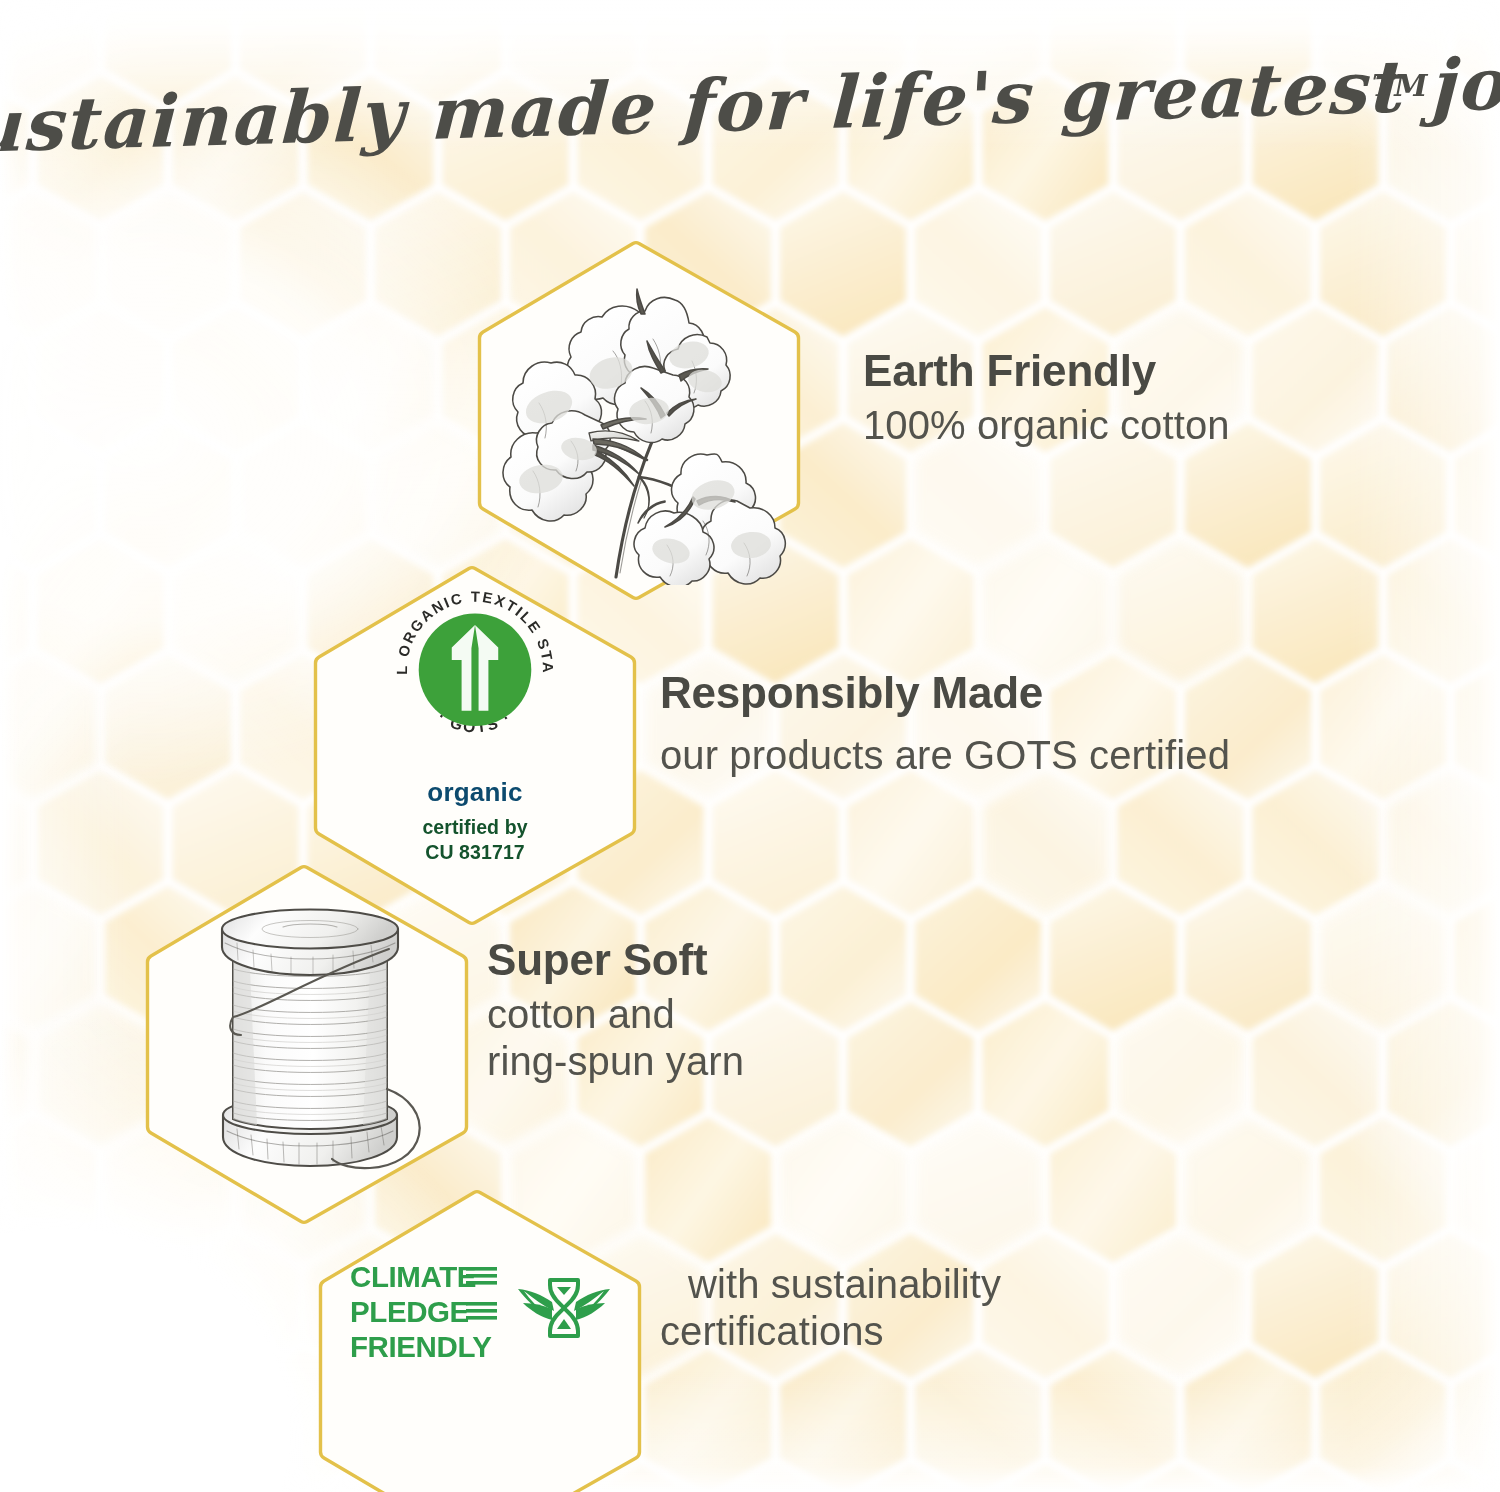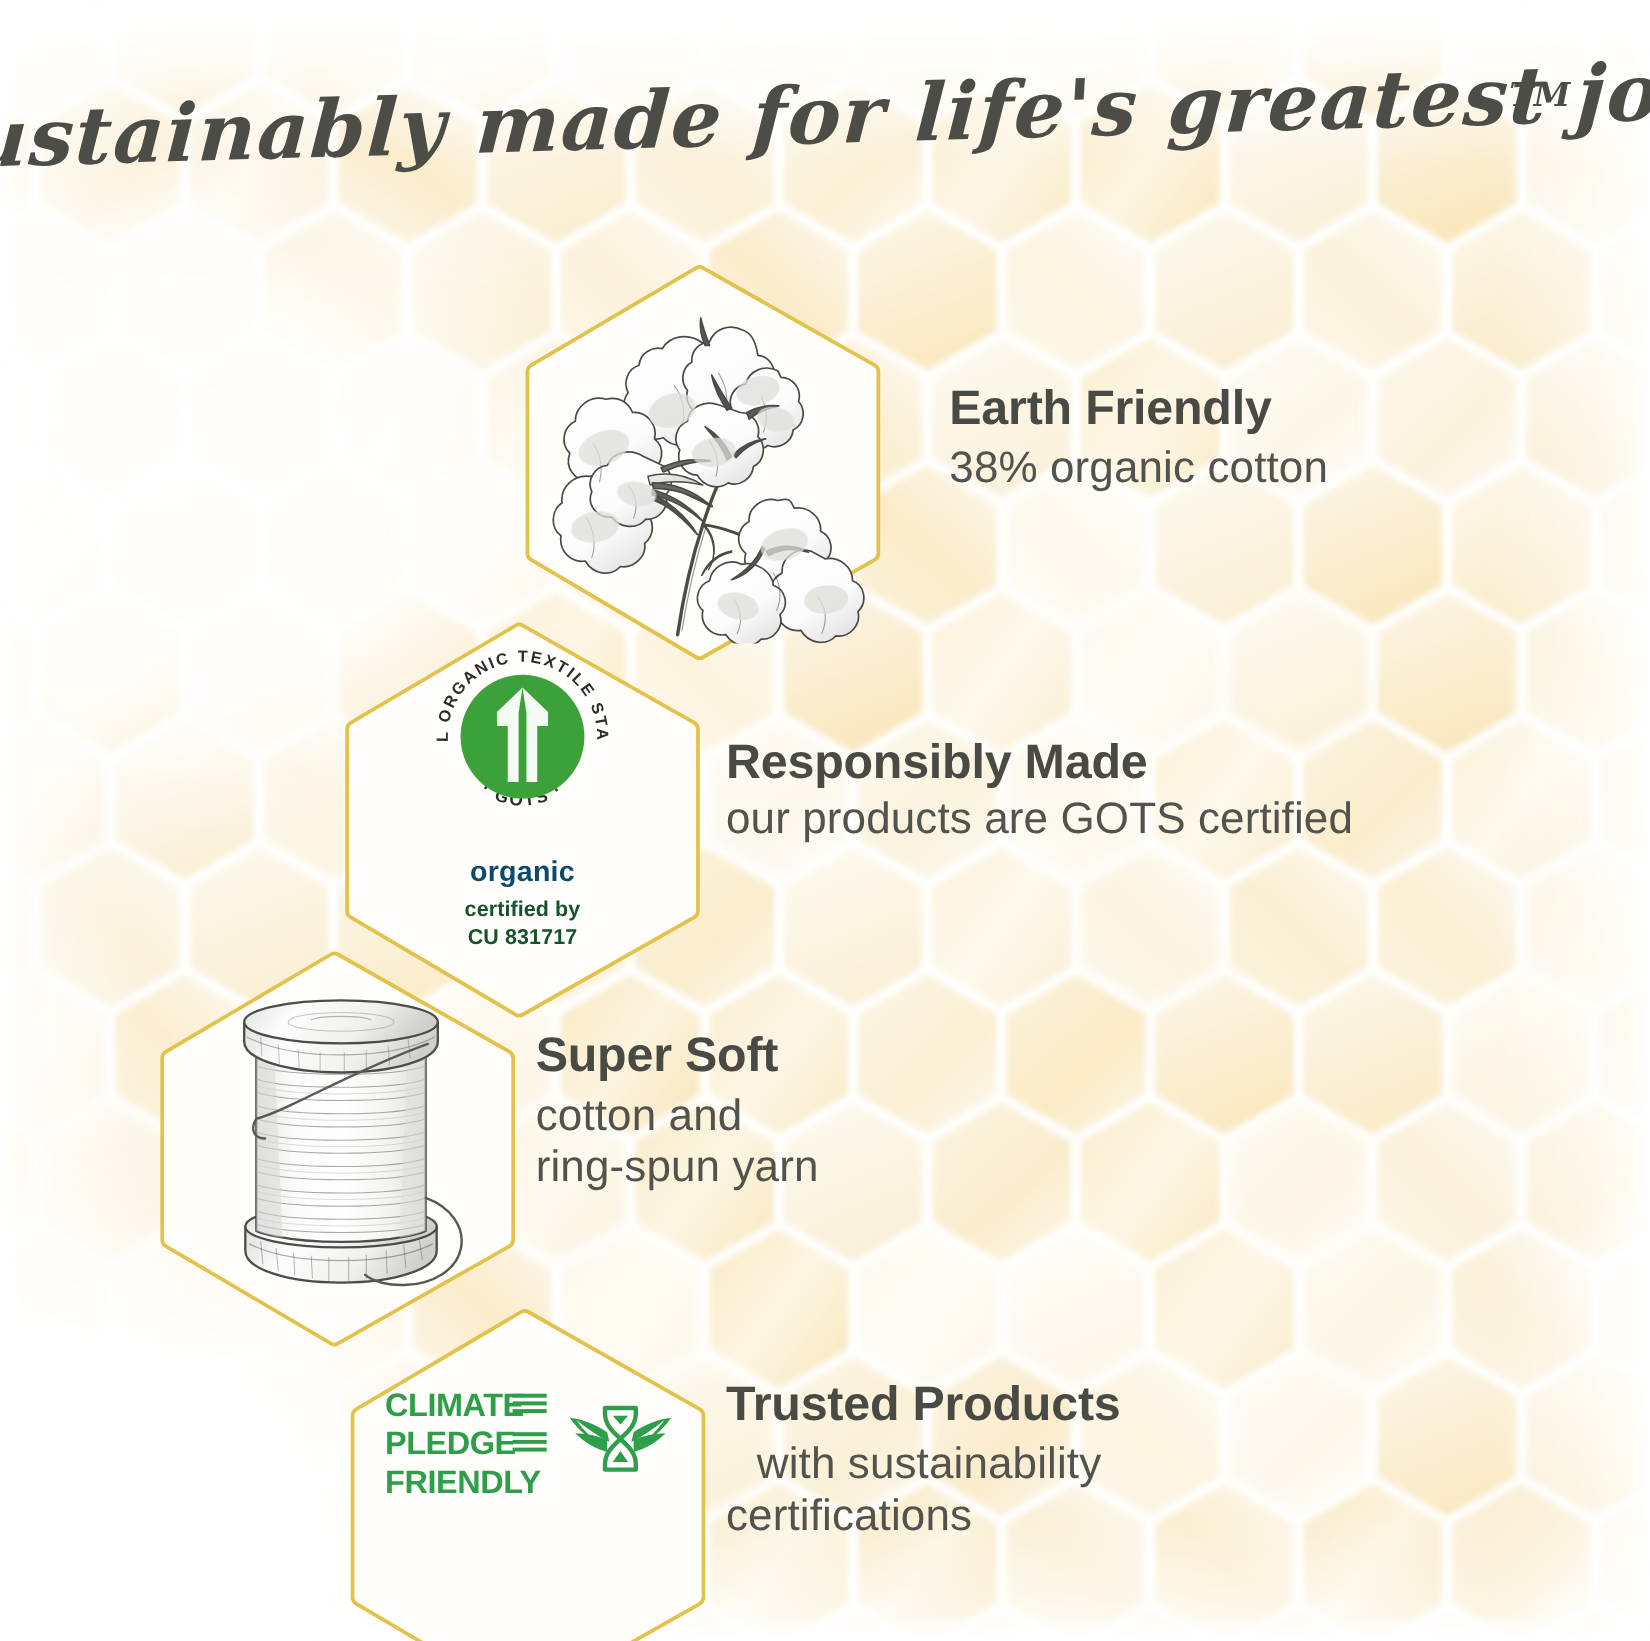--- a/index.html
+++ b/index.html
@@ -467,21 +467,21 @@
           <ellipse cx="224" cy="240" rx="22" ry="14" transform="rotate(-16 224 240)"></ellipse>
           <ellipse cx="262" cy="290" rx="20" ry="13" transform="rotate(-6 262 290)"></ellipse>
           <ellipse cx="182" cy="296" rx="19" ry="12" transform="rotate(14 182 296)"></ellipse>
         </g>
       </g>
     </svg>
   </div>
 
   <div class="textblock" style="left:863px; top:348px;">
     <div class="f-title">Earth Friendly</div>
-    <div class="f-line" style="margin-top:7px;">38% organic cotton</div>
+    <div class="f-line" style="margin-top:7px;">100% organic cotton</div>
   </div>
 
   <div class="hexcard" style="left:310px; top:563px; width:330px; height:365px;">
     <svg width="330" height="365" viewBox="0 0 330 365">
       <path d="M165 5.5 L321 94 Q324.5 96 324.5 100 L324.5 265 Q324.5 269 321 271
                L165 359.5 Q162 361.2 159 359.5 L9 271 Q5.5 269 5.5 265 L5.5 100
                Q5.5 96 9 94 L159 5.5 Q162 3.8 165 5.5 Z" fill="#fffefb" stroke="#e3c14a" stroke-width="3.4" stroke-linejoin="round"></path>
     </svg>
   </div>
 
@@ -506,21 +506,21 @@
         <path d="M106 56 L132 81 L132 95 L121 95 L121 152 L110 152 L110 82 Z"></path>
       </g>
     </svg>
     <div class="gots-organic">organic</div>
     <div class="gots-cert">certified by</div>
     <div class="gots-cert" style="margin-top:1px;">CU 831717</div>
   </div>
 
   <div class="textblock" style="left:660px; top:670px;">
     <div class="f-title">Responsibly Made</div>
-    <div class="f-line" style="margin-top:4px;">our products are GOTS certified</div>
+    <div class="f-line" style="margin-top:15px;">our products are GOTS certified</div>
   </div>
 
   <div class="hexcard" style="left:142px; top:862px; width:330px; height:365px;">
     <svg width="330" height="365" viewBox="0 0 330 365">
       <path d="M165 5.5 L321 94 Q324.5 96 324.5 100 L324.5 265 Q324.5 269 321 271
                L165 359.5 Q162 361.2 159 359.5 L9 271 Q5.5 269 5.5 265 L5.5 100
                Q5.5 96 9 94 L159 5.5 Q162 3.8 165 5.5 Z" fill="#fffefb" stroke="#e3c14a" stroke-width="3.4" stroke-linejoin="round"></path>
     </svg>
   </div>
 
@@ -666,18 +666,17 @@
           <path d="M34 62 L62 62 L62 57 C62 44 50 37 48 34 C46 37 34 44 34 57 Z" fill="none" stroke="#2e9e4b" stroke-width="4" stroke-linejoin="round"></path>
 
           <path d="M41 13 L55 13 L48 21 Z"></path>
           <path d="M41 55 L55 55 L48 45 Z"></path>
         </g>
       </svg>
     </div>
   </div>
 
   <div class="textblock" style="left:660px; top:1254px;">
-    <div class="f-title">Trusted Products</div>
     <div class="f-line" style="margin-top:7px;margin-left:28px;">with sustainability</div>
     <div class="f-line">certifications</div>
   </div>
 
 </div>
 
 </body></html>

